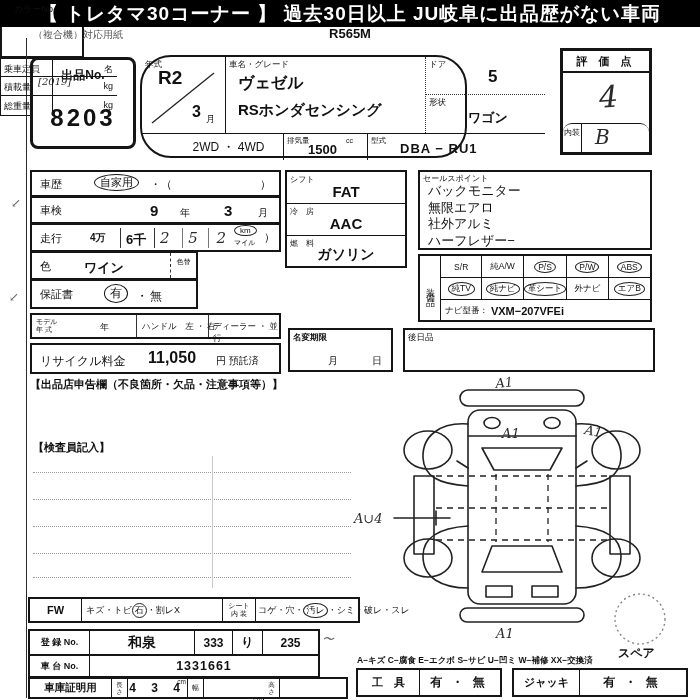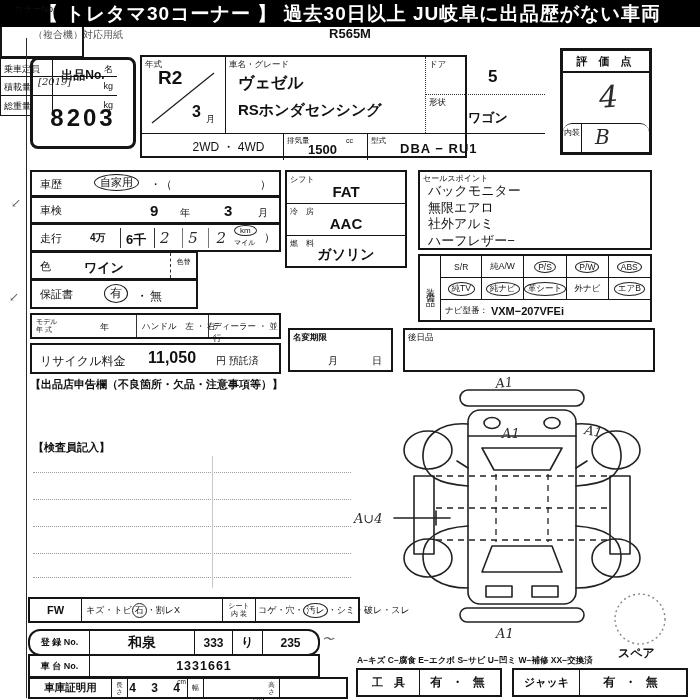--- a/index.html
+++ b/index.html
@@ -24,21 +24,21 @@
   #paper-note { left:33px; top:28px; font-size:10px; color:#555; height:11px; overflow:hidden; }
   #page-left-border { left:26px; top:38px; height:660px; width:0; border-left:1.5px solid #2b2b2b; }
 
   
   #auction-box { left:30px; top:57px; width:106px; height:92px;border-radius:8px; }
   #auction-label { left:0; top:7px; width:100%; text-align:center; font-size:12px; font-weight:bold; }
   #auction-note { left:5px; top:16px; font-size:10px; }
   #auction-number { left:0; top:44px; width:100%; text-align:center; font-size:24px; font-weight:600; letter-spacing:3px; }
 
   
-  #main-table { left:140px; top:55px; width:327px; height:103px; }
+  #main-table { left:140px; top:55px; width:327px; height:103px;border-radius:31px; }
   .mt-cell { position:absolute; }
   #cell-year { left:0; top:0; width:84px; height:76px; border-right:1.5px solid #151515; }
   #cell-name { left:84px; top:0; width:200px; height:76px; border-right:1.5px dotted #333; }
   #cell-door { left:284px; top:0; width:119px; height:38px; border-bottom:1.5px dotted #333; }
   #cell-shape { left:284px; top:38px; width:119px; height:38px; }
   #cell-drive { left:0; top:76px; width:142px; height:27px; border-top:1.5px solid #151515; border-right:1.5px solid #151515;padding-left:32px; }
   #cell-disp { left:142px; top:76px; width:84px; height:27px; border-top:1.5px solid #151515; border-right:1.5px solid #151515; }
   #cell-code { left:226px; top:76px; width:177px; height:27px; border-top:1.5px solid #151515; }
   .cell-lab { position:absolute; left:3px; top:2px; font-size:8.5px; }
 
@@ -94,21 +94,21 @@
   #model-row { left:30px; top:313px; width:251px; height:26px; }
   #recycle-row { left:30px; top:343px; width:251px; height:31px; }
 
   #declaration-title { left:30px; top:377px; font-size:11px; font-weight:bold; }
   #inspector-title { left:33px; top:440px; font-size:11px; font-weight:bold; }
   #insp-vline { left:212px; top:456px; height:132px; width:0; border-left:1px solid #c8c8c8; }
 
   
   #fw-row { left:28px; top:597px; width:332px; height:26px; }
   .fw-cell { position:absolute; top:0; height:100%; display:flex; align-items:center; }
-  #reg-row { left:28px; top:629px; width:292px; height:27px;border-radius:12px; }
+  #reg-row { left:28px; top:629px; width:292px; height:27px; }
   #chassis-row { left:28px; top:654px; width:292px; height:24px; }
   #garage-row { left:28px; top:677px; width:320px; height:22px; }
   .g-cell { position:absolute; top:0; height:100%; border-right:1px solid #151515; display:flex; align-items:center; justify-content:center; }
   .digit-cell { font-size:12px; font-weight:bold; letter-spacing:6px; position:relative; }
   .cm-sup { position:absolute; right:1px; top:-1px; font-size:6.5px; font-weight:normal; letter-spacing:0; }
 
   #legend-text { left:357px; top:655px; font-size:8.5px; font-weight:bold; white-space:nowrap; }
   #tool-box { left:356px; top:668px; width:146px; height:29px; }
   #jack-box { left:512px; top:668px; width:176px; height:29px; }
   .tool-lab { position:absolute; left:0; top:0; height:100%; border-right:1.5px solid #151515;

